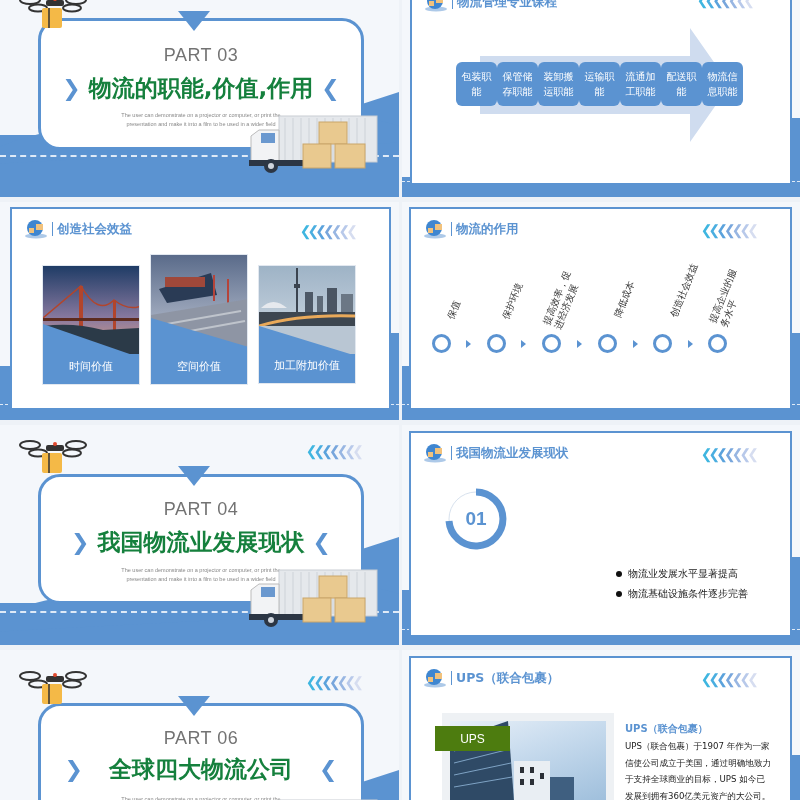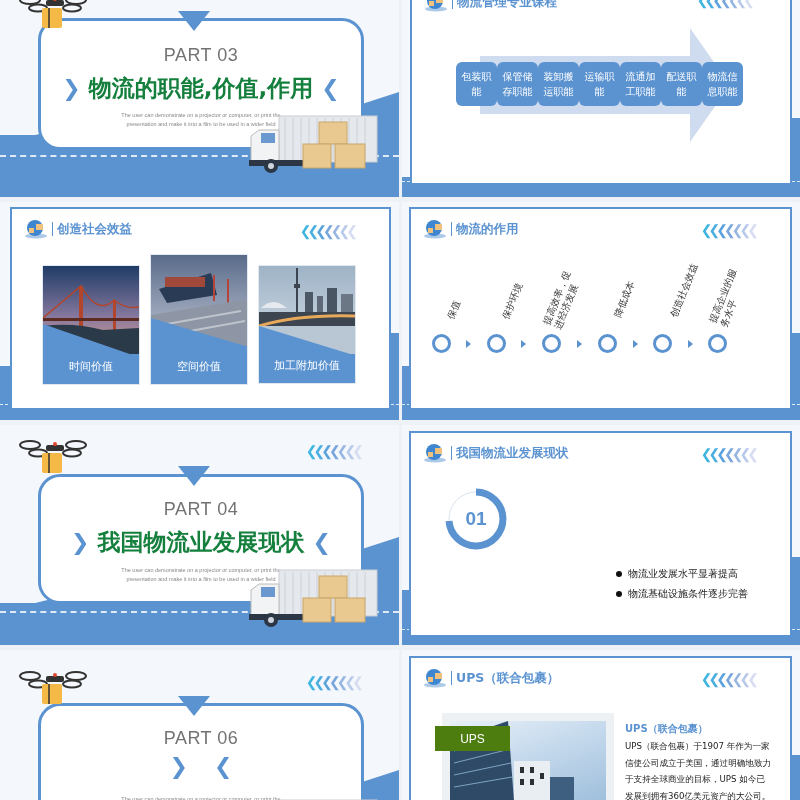--- a/index.html
+++ b/index.html
@@ -476,20 +476,21 @@
         <span style="color:#5aa2dc">❮</span>
         <span style="color:#78a6dc">❮</span>
         <span style="color:#98b6e2">❮</span>
         <span style="color:#b8c9ea">❮</span>
         <span style="color:#d6ddf0">❮</span>
     </div>
     <div class="cover-card" style="top:53px;height:130px;">
       <div class="part-label" style="top:22px;">PART 06</div>
       <div class="cover-title-row" style="top:48px;gap:26px;">
         <span class="chev">❯</span>
+        <span class="cover-title">全球四大物流公司</span>
         <span class="chev">❮</span>
       </div>
       <div class="cover-sub" style="top:89px;">
         <div>The user can demonstrate on a projector or computer, or print the</div>
 
       </div>
     </div>
     <div class="cover-tri" style="top:46px;"></div>
     <svg class="drone" style="top:20px;" viewBox="0 0 70 40">
       <ellipse cx="12" cy="6" rx="10" ry="4" fill="none" stroke="#333" stroke-width="2"></ellipse>

